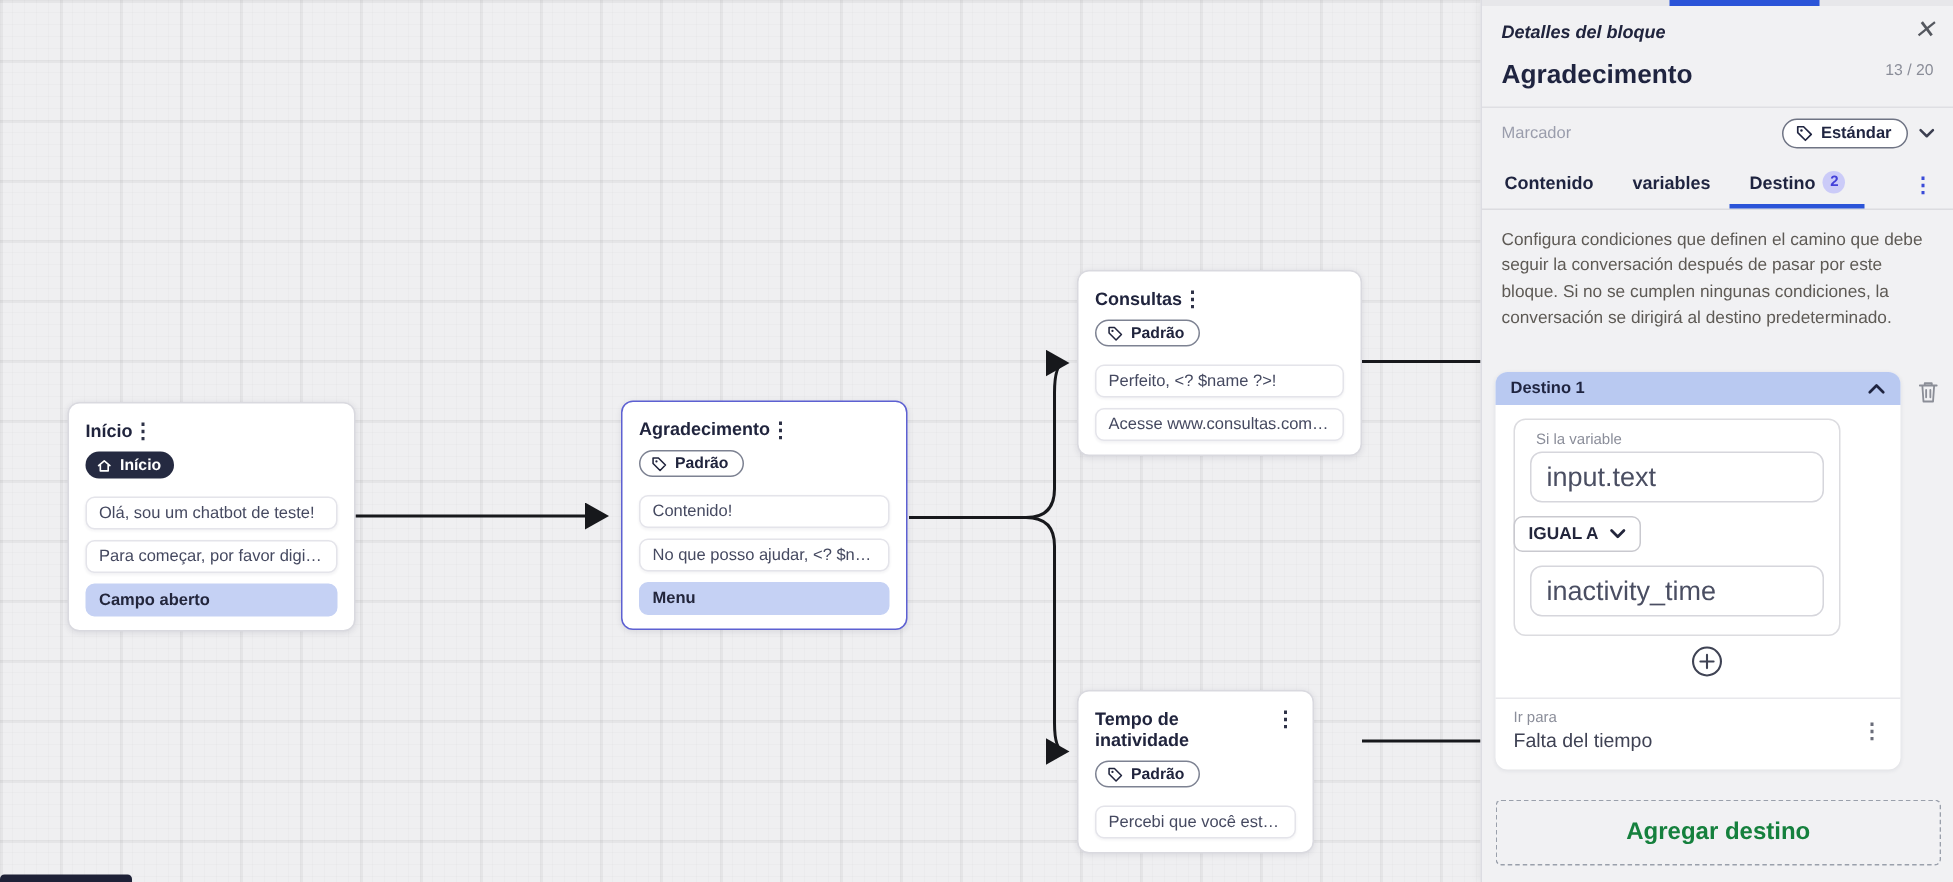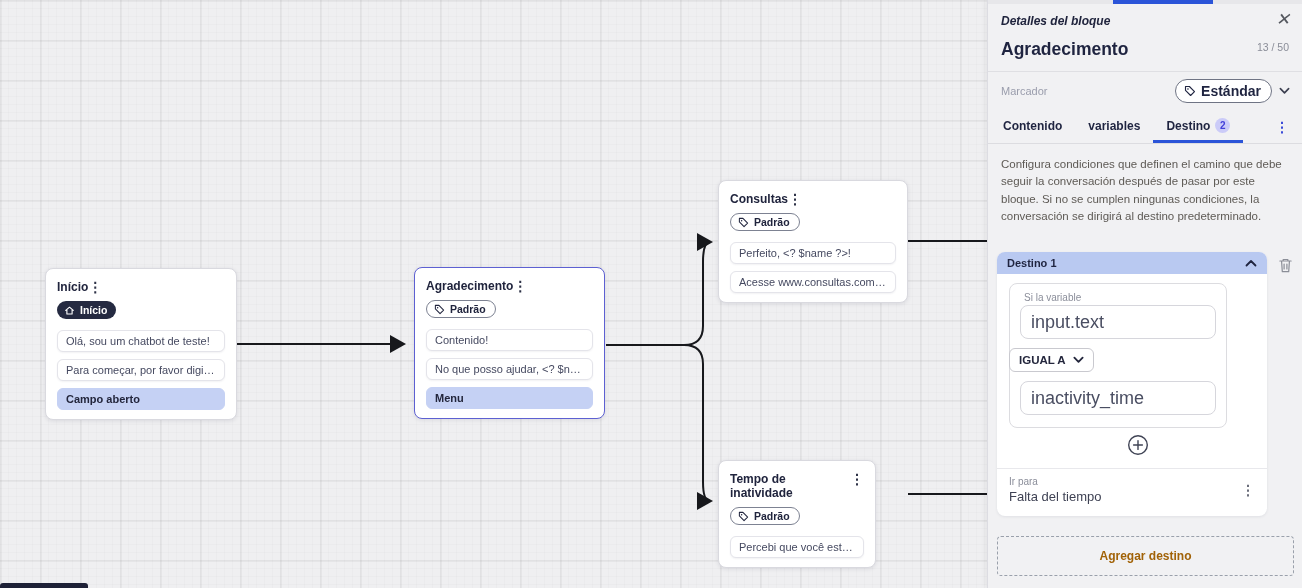--- a/index.html
+++ b/index.html
@@ -64,21 +64,21 @@
   .p-header-title { font-size:12px; font-weight:700; color:#20243d; }
   .close-x { font-size:17px; color:#55585f; cursor:pointer; line-height:1; }
   .p-title-row { display:flex; align-items:flex-start; justify-content:space-between; padding:9px 13px 11px 13px; border-bottom:1px solid #dfdfe3; }
   .p-title { font-size:17.5px; font-weight:600; color:#1f2440; }
   .p-counter { font-size:10.5px; color:#8a8d98; margin-top:2px; }
   .p-marker-row { display:flex; align-items:center; padding:7px 12px 7px 13px; }
   .marker-ph { font-size:11px; color:#9a9dac; }
   .chip {
     margin-left:auto; display:inline-flex; align-items:center; gap:5px;
     background:#fff; border:1px solid #6f7484; border-radius:12px;
-    padding:3px 10px 3px 8px; font-size:14px; font-weight:700; color:#1f2440; cursor:pointer;
+    padding:3px 10px 3px 8px; font-size:11px; font-weight:700; color:#1f2440; cursor:pointer;
   }
   .chip-chevron { margin-left:7px; cursor:pointer; display:flex; align-items:center; }
   .tabs-row { display:flex; align-items:stretch; padding:0 0 0 2px; border-bottom:1px solid #dcdce0; }
   .tab { padding:8px 13px 10px 13px; font-size:12px; font-weight:700; color:#1f2440; cursor:pointer; display:flex; align-items:center; gap:5px; }
   .tab.active { border-bottom:3px solid #2b54d8; padding-bottom:7px; }
   .tab-badge {
     width:15px; height:15px; border-radius:50%; background:#cbcbf8; color:#4340d9;
     font-size:10px; font-weight:700; display:inline-flex; align-items:center; justify-content:center;
   }
   .tabs-kebab { margin-left:auto; margin-right:13px; align-self:center; color:#3a4bd8; }
@@ -107,21 +107,21 @@
   }
   .plus-row { text-align:center; padding:6px 0 8px 0; }
   .plus-btn { cursor:pointer; color:#3f4354; }
   .destino-footer { border-top:1px solid #e8e8ec; padding:7px 12px 12px 12px; display:flex; align-items:center; }
   .goto-label { font-size:10px; color:#8b8e9a; }
   .goto-value { font-size:13px; color:#3f4254; margin-top:2px; }
   .footer-kebab { margin-left:auto; color:#6a6d7a; }
   .add-destino {
     margin:20px 9px 0 9px; width:297px; background:transparent;
     border:1px dashed #9aa0ab; border-radius:4px; padding:12px 0;
-    text-align:center; font-size:12px; font-weight:700; color:#a16207; cursor:pointer;
+    text-align:center; font-size:16px; font-weight:700; color:#15803d; cursor:pointer;
     font-family:"Liberation Sans", sans-serif;
   }
 
   .bottom-toolbar-partial {
     position:absolute; left:0; bottom:0; width:88px; height:5px; z-index:3;
     background:#1e2137; border-radius:3px 3px 0 0;
   }
   .icon-svg { display:block; }
 </style>
 </head>
@@ -221,21 +221,21 @@
         <span class="blue-seg"></span>
       </div>
 
     <div class="p-header">
       <span class="p-header-title">Detalles del bloque</span>
       <span class="close-x">✕</span>
     </div>
 
     <div class="p-title-row">
       <span class="p-title">Agradecimento</span>
-      <span class="p-counter">13 / 50</span>
+      <span class="p-counter">13 / 20</span>
     </div>
 
     <div class="p-marker-row">
       <span class="marker-ph">Marcador</span>
       <span class="chip">
         <svg class="icon-svg" width="12" height="12" viewBox="0 0 16 16">
             <path d="M2 2 h5.2 L14 8.8 8.8 14 2 7.2 Z" fill="none" stroke="#1f2440" stroke-width="1.5" stroke-linejoin="round"></path>
             <circle cx="5.3" cy="5.3" r="1.1" fill="#1f2440"></circle>
           </svg>
         <span>Estándar</span>

